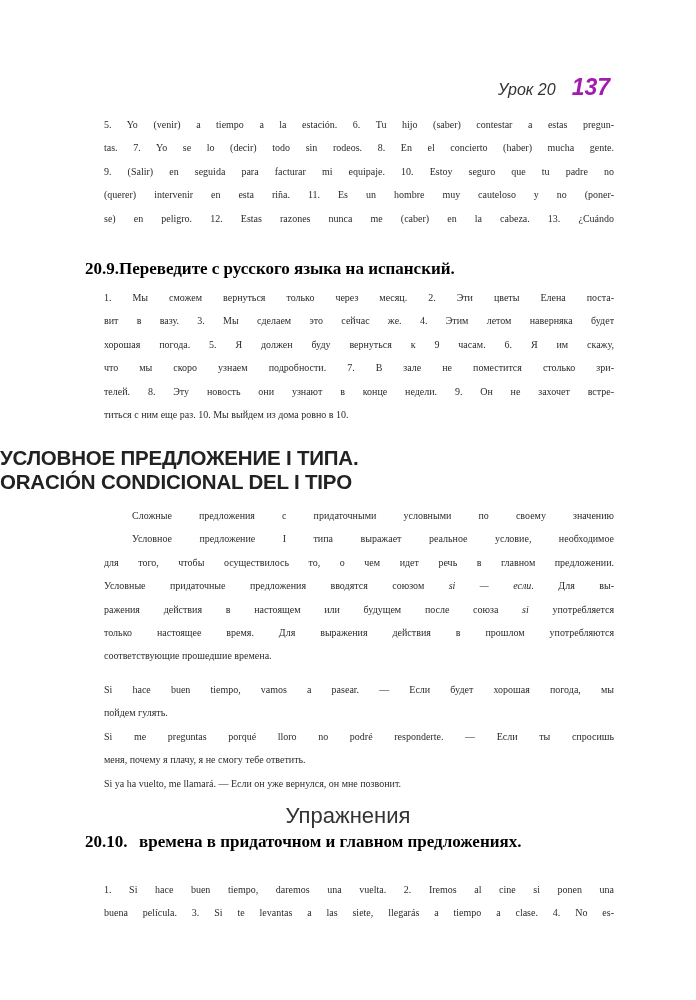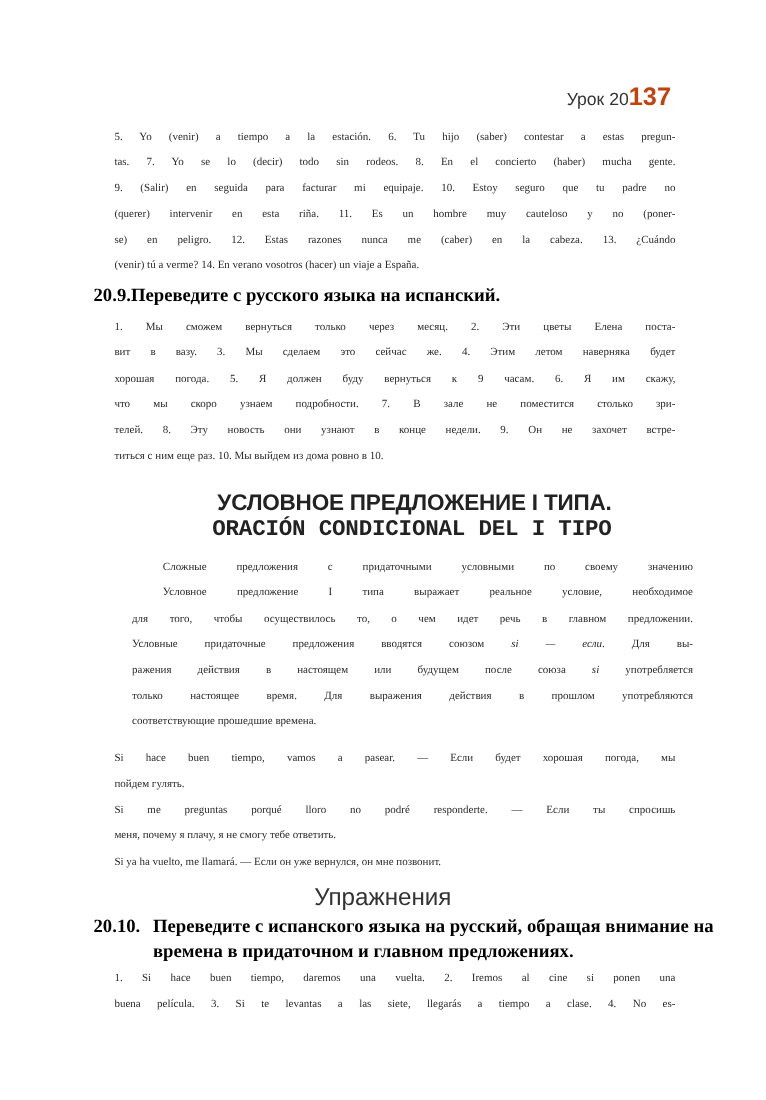--- a/index.html
+++ b/index.html
@@ -3,36 +3,36 @@
 <meta charset="utf-8">
 <style>
   html, body { margin: 0; padding: 0; }
   body {
     width: 696px; height: 1000px; background: #ffffff; overflow: hidden;
     position: relative; color: #2b2b2b;
     font-family: "Liberation Serif", "DejaVu Serif", serif;
   }
   .page { position: absolute; left: 0; top: 0; width: 696px; height: 1000px; }
   .running-head {
-    position: absolute; right: 86px; top: 74px; display: flex; align-items: baseline; 
-    font-family: "Liberation Sans", "DejaVu Sans", sans-serif; color: #333;
+    position: absolute; right: 86px; top: 74px; display: flex; align-items: baseline; gap: 16px;
+    font-family: "Liberation Sans", "DejaVu Sans", sans-serif; color: #333; font-style: italic;
   }
   .running-head .lesson { font-size: 16px; }
-  .running-head .num { font-size: 23px; font-weight: bold; color: #c2410c; }
+  .running-head .num { font-size: 23px; font-weight: bold; color: #a21caf; }
   .col { position: absolute; left: 104px; width: 510px; }
   .para {
     font-size: 10px; line-height: 23.4px; text-align: justify; margin: 0;
   }
   .line { display: block; white-space: nowrap; text-align-last: justify; text-align: justify; }
   .line.last { text-align-last: left; }
   .ex-head { position: absolute; left: 104px; display: flex; font-weight: bold; font-size: 17px; line-height: 23px; color: #000000; }
   .ex-head .num { width: 96px; flex: none; margin-left: -1px; }
   .ex-head .txt { flex: 1; }
   .section-title {
-    position: absolute; left: 0; width: 556px; text-align: right;
+    position: absolute; left: 0; width: 556px; text-align: left;
     font-family: "Liberation Sans", "DejaVu Sans", sans-serif; font-weight: bold;
     font-size: 20.5px; line-height: 25px; color: #222; letter-spacing: -0.2px;
   }
   .sub-title {
     position: absolute; left: 0; width: 696px; text-align: center;
     font-family: "Liberation Sans", "DejaVu Sans", sans-serif; font-size: 22px; color: #333;
   }
   i { }
 </style>
 </head>
@@ -45,44 +45,43 @@
     <span class="num">137</span>
   </div>
 
   <div class="col" style="top:113px;">
     <p class="para">
       <span class="line">5. Yo (venir) a tiempo a la estación. 6. Tu hijo (saber) contestar a estas pregun-</span>
       <span class="line">tas. 7. Yo se lo (decir) todo sin rodeos. 8. En el concierto (haber) mucha gente.</span>
       <span class="line">9. (Salir) en seguida para facturar mi equipaje. 10. Estoy seguro que tu padre no</span>
       <span class="line">(querer) intervenir en esta riña. 11. Es un hombre muy cauteloso y no (poner-</span>
       <span class="line">se) en peligro. 12. Estas razones nunca me (caber) en la cabeza. 13. ¿Cuándo</span>
-      <span class="line last">(venir) tú a verme? 14. En verano vosotros (hacer) un viaje a España.</span>
     </p>
   </div>
 
   <div class="ex-head" style="top:257px; left:86px;">
     <span class="num" style="width:34px;">20.9.</span>
     <span class="txt">Переведите с русского языка на испанский.</span>
   </div>
 
   <div class="col" style="top:286px;">
     <p class="para">
       <span class="line" style="text-indent:0;">1. Мы сможем вернуться только через месяц. 2. Эти цветы Елена поста-</span>
       <span class="line">вит в вазу. 3. Мы сделаем это сейчас же. 4. Этим летом наверняка будет</span>
       <span class="line">хорошая погода. 5. Я должен буду вернуться к 9 часам. 6. Я им скажу,</span>
       <span class="line">что мы скоро узнаем подробности. 7. В зале не поместится столько зри-</span>
       <span class="line">телей. 8. Эту новость они узнают в конце недели. 9. Он не захочет встре-</span>
       <span class="line last">титься с ним еще раз. 10. Мы выйдем из дома ровно в 10.</span>
     </p>
   </div>
 
   <div class="section-title" style="top:445px;">УСЛОВНОЕ ПРЕДЛОЖЕНИЕ I ТИПА.</div>
-  <div class="section-title" style="top:469px;font-family:Liberation Mono, monospace;">ORACIÓN CONDICIONAL DEL I TIPO</div>
+  <div class="section-title" style="top:469px;">ORACIÓN CONDICIONAL DEL I TIPO</div>
 
-  <div class="col" style="top:504px; left:104px; width:510px;margin-left:16px;">
+  <div class="col" style="top:504px; left:104px; width:510px;">
     <p class="para">
       <span class="line" style="padding-left:28px;">Сложные предложения с придаточными условными по своему значению</span>
     </p>
     <p class="para">
       <span class="line" style="padding-left:28px;">Условное предложение I типа выражает реальное условие, необходимое</span>
       <span class="line">для того, чтобы осуществилось то, о чем идет речь в главном предложении.</span>
       <span class="line"><span>Условные придаточные предложения вводятся союзом</span> <i>si — если</i><span>. Для вы-</span></span>
       <span class="line"><span>ражения действия в настоящем или будущем после союза</span> <i>si</i> <span>употребляется</span></span>
       <span class="line">только настоящее время. Для выражения действия в прошлом употребляются</span>
       <span class="line last">соответствующие прошедшие времена.</span>
@@ -97,21 +96,20 @@
       <span class="line last">меня, почему я плачу, я не смогу тебе ответить.</span>
       <span class="line last">Si ya ha vuelto, me llamará. — Если он уже вернулся, он мне позвонит.</span>
     </p>
   </div>
 
   <div class="sub-title" style="top:803px;">Упражнения</div>
 
   <div class="ex-head" style="top:830px; left:86px;">
     <span class="num" style="width:54px;">20.10.</span>
     <span class="txt">
-      <span class="line" style="text-align-last:justify; width:473px;">Переведите с испанского языка на русский, обращая внимание на</span>
       <span class="line last">времена в придаточном и главном предложениях.</span>
     </span>
   </div>
 
   <div class="col" style="top:878px;">
     <p class="para">
       <span class="line">1. Si hace buen tiempo, daremos una vuelta. 2. Iremos al cine si ponen una</span>
       <span class="line">buena película. 3. Si te levantas a las siete, llegarás a tiempo a clase. 4. No es-</span>
     </p>
   </div>

